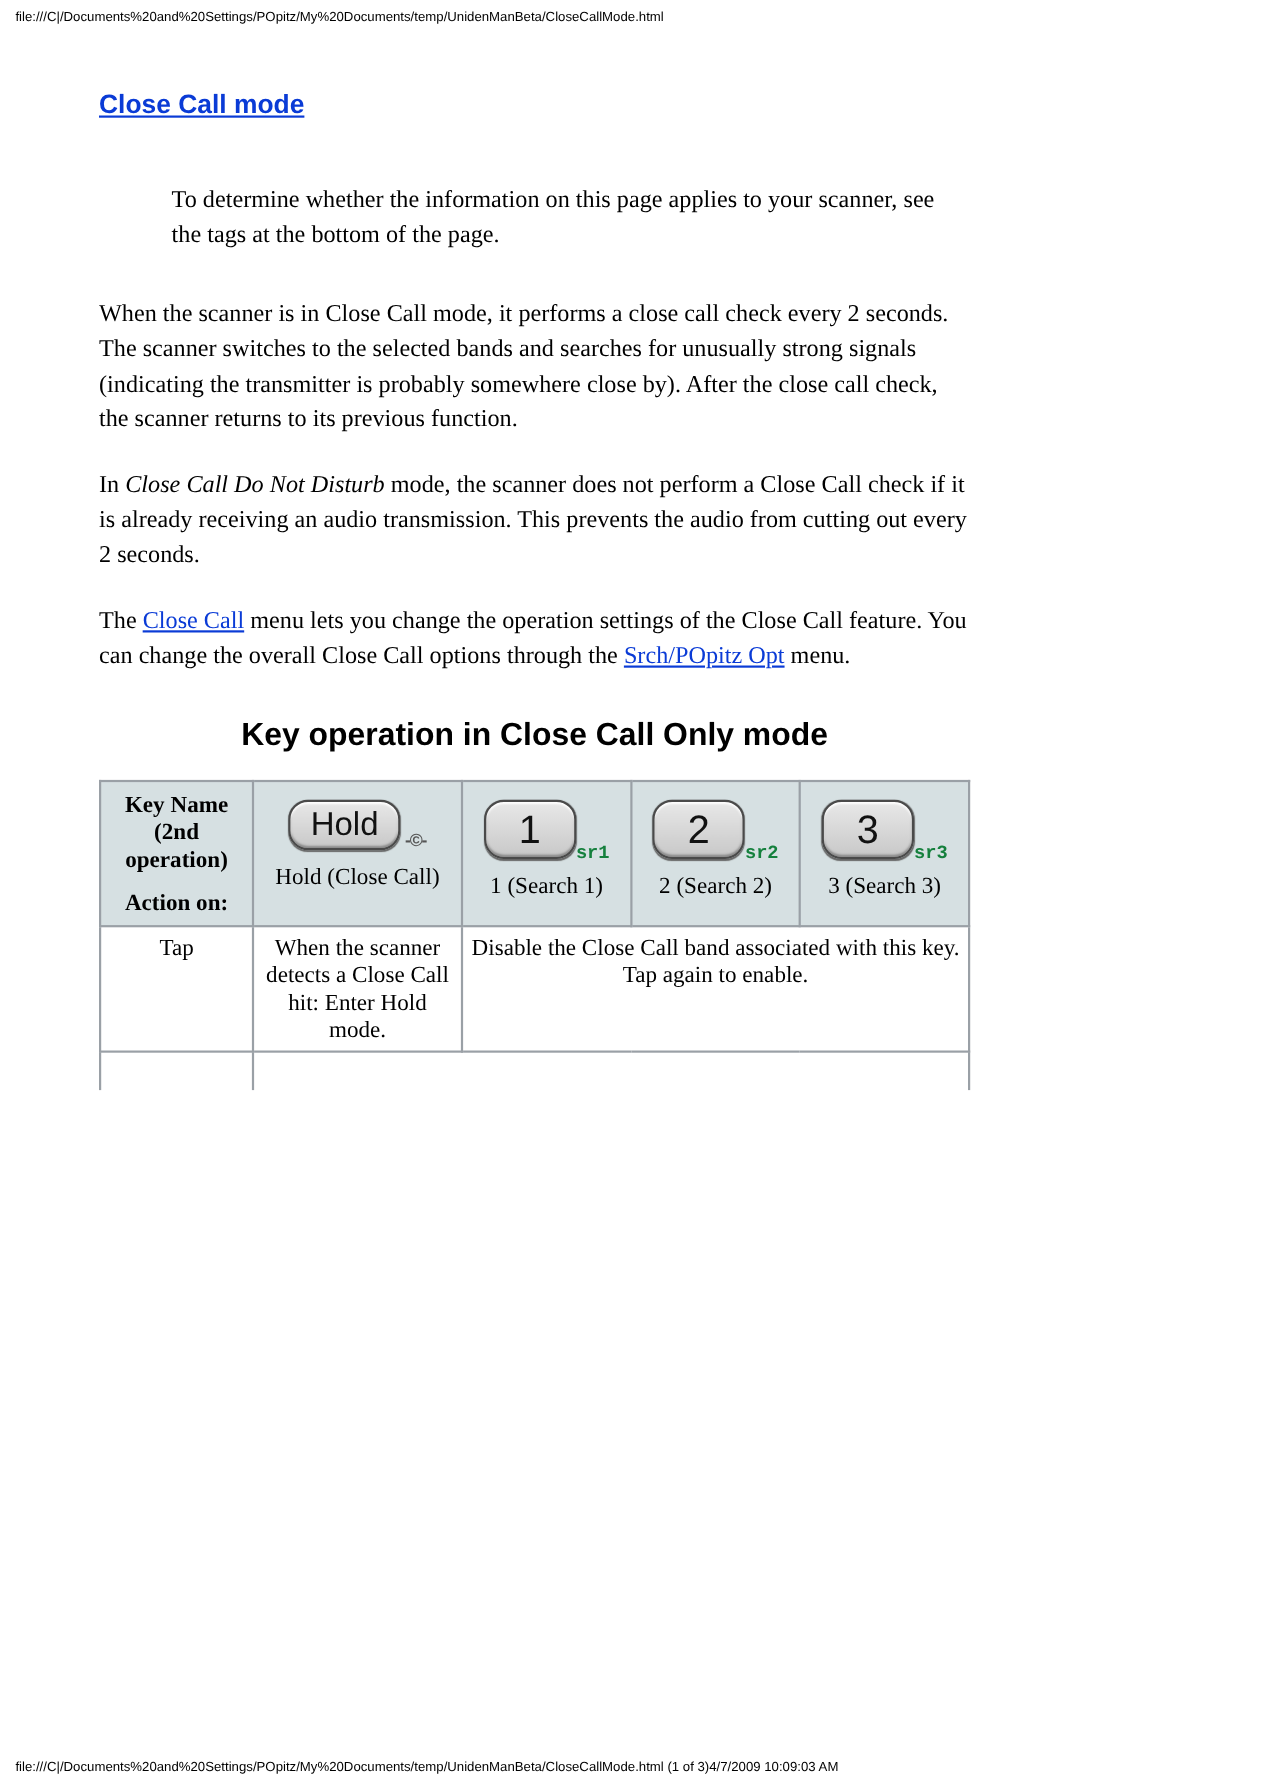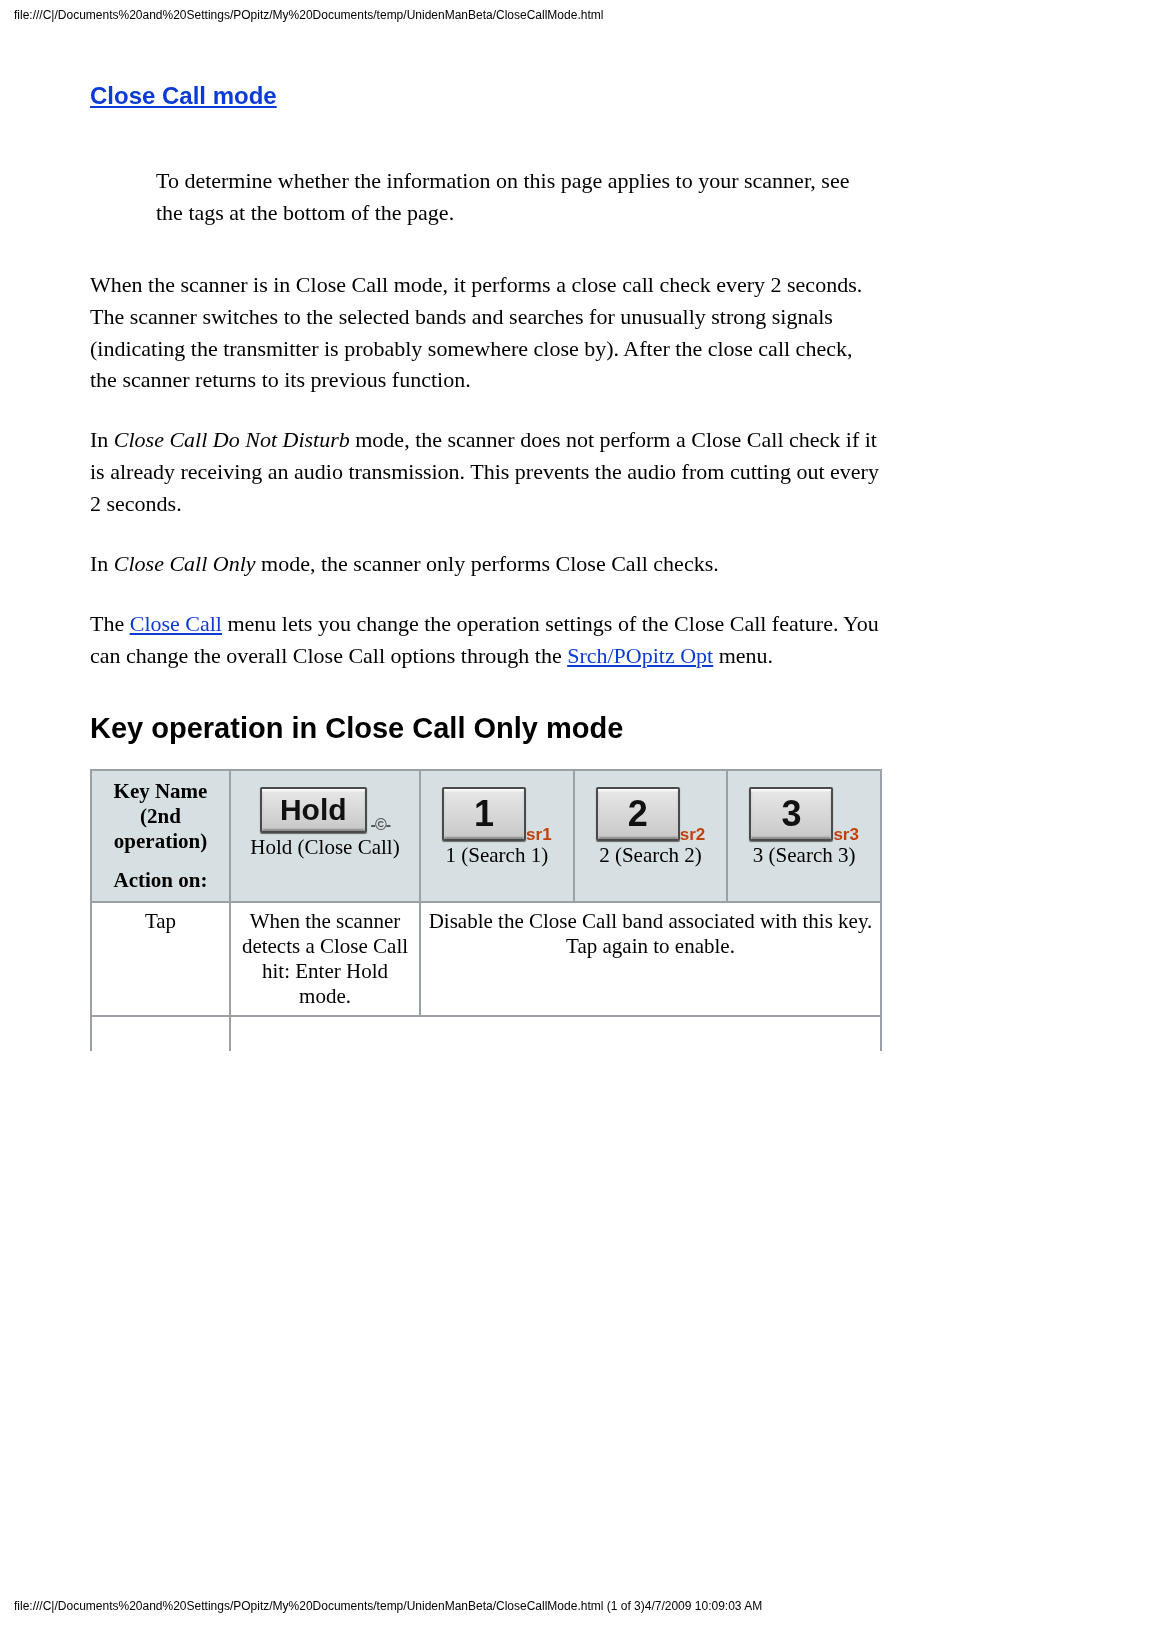--- a/index.html
+++ b/index.html
@@ -48,20 +48,21 @@
   .italic { font-style: italic; }
   a.link {
     color: #0a3bd6;
     text-decoration: underline;
   }
   h2.section {
     font-family: Arial, Helvetica, sans-serif;
     font-weight: bold;
     font-size: 29px;
     margin: 40px 0 24px 0;
+    text-align: center;
   }
   ul.bullets {
     margin: 0 0 30px 0;
     padding-left: 70px;
     font-size: 22px;
     line-height: 1.6;
   }
   ul.bullets li {
     list-style-type: disc;
     margin-bottom: 4px;
@@ -86,38 +87,38 @@
     font-weight: bold;
   }
   .headcol {
     background: #d6e0e2;
     font-weight: bold;
     padding: 8px 6px !important;
   }
   .keycap {
     display: inline-block;
     border: 2px solid #4a4a4a;
-    border-radius: 2px;
+    border-radius: 18px;
     background: linear-gradient(#e8e8e8, #c8c8c8);
     box-shadow: inset 0 2px 2px #fff, inset 0 -2px 2px #888, 0 1px 1px #666;
     padding: 4px 18px;
     font-family: Arial, Helvetica, sans-serif;
-    font-weight: bold;
+    font-weight: normal;
     font-size: 30px;
     color: #111;
-    margin-bottom: 2px;
+    margin-bottom: 12px;
   }
   .keycell {
     position: relative;
     padding: 10px 6px 8px 6px;
   }
   .subscript {
-    font-family: Liberation Sans, sans-serif;
+    font-family: Liberation Mono, monospace;
     font-size: 17px;
-    color: #c2410c;
+    color: #15803d;
     position: relative;
     top: 14px;
     margin-left: 0;
   }
   .keylabel {
     font-weight: normal;
     margin-top: 0;
   }
   .cc-symbol {
     font-family: Arial, Helvetica, sans-serif;
@@ -147,23 +148,20 @@
     <h1 class="title">Close Call mode</h1>
 
     <p class="intro-note">To determine whether the information on this page applies to your scanner, see the tags at the bottom of the page.</p>
 
     <p class="para">When the scanner is in Close Call mode, it performs a close call check every 2 seconds. The scanner switches to the selected bands and searches for unusually strong signals (indicating the transmitter is probably somewhere close by). After the close call check, the scanner returns to its previous function.</p>
 
     <p class="para">
       <span>In </span><span class="italic">Close Call Do Not Disturb</span><span> mode, the scanner does not perform a Close Call check if it is already receiving an audio transmission. This prevents the audio from cutting out every 2 seconds.</span>
     </p>
 
-    <p class="para">
-      <span>In </span><span class="italic">Close Call Only</span><span> mode, the scanner only performs Close Call checks.</span>
-    </p>
 
     <p class="para">
       <span>The </span><a href="#" class="link">Close Call</a><span> menu lets you change the operation settings of the Close Call feature. You can change the overall Close Call options through the </span><a href="#" class="link">Srch/POpitz Opt</a><span> menu.</span>
     </p>
 
     <h2 class="section">Key operation in Close Call Only mode</h2>
 
 
     <table class="keytable">
       <tbody>

